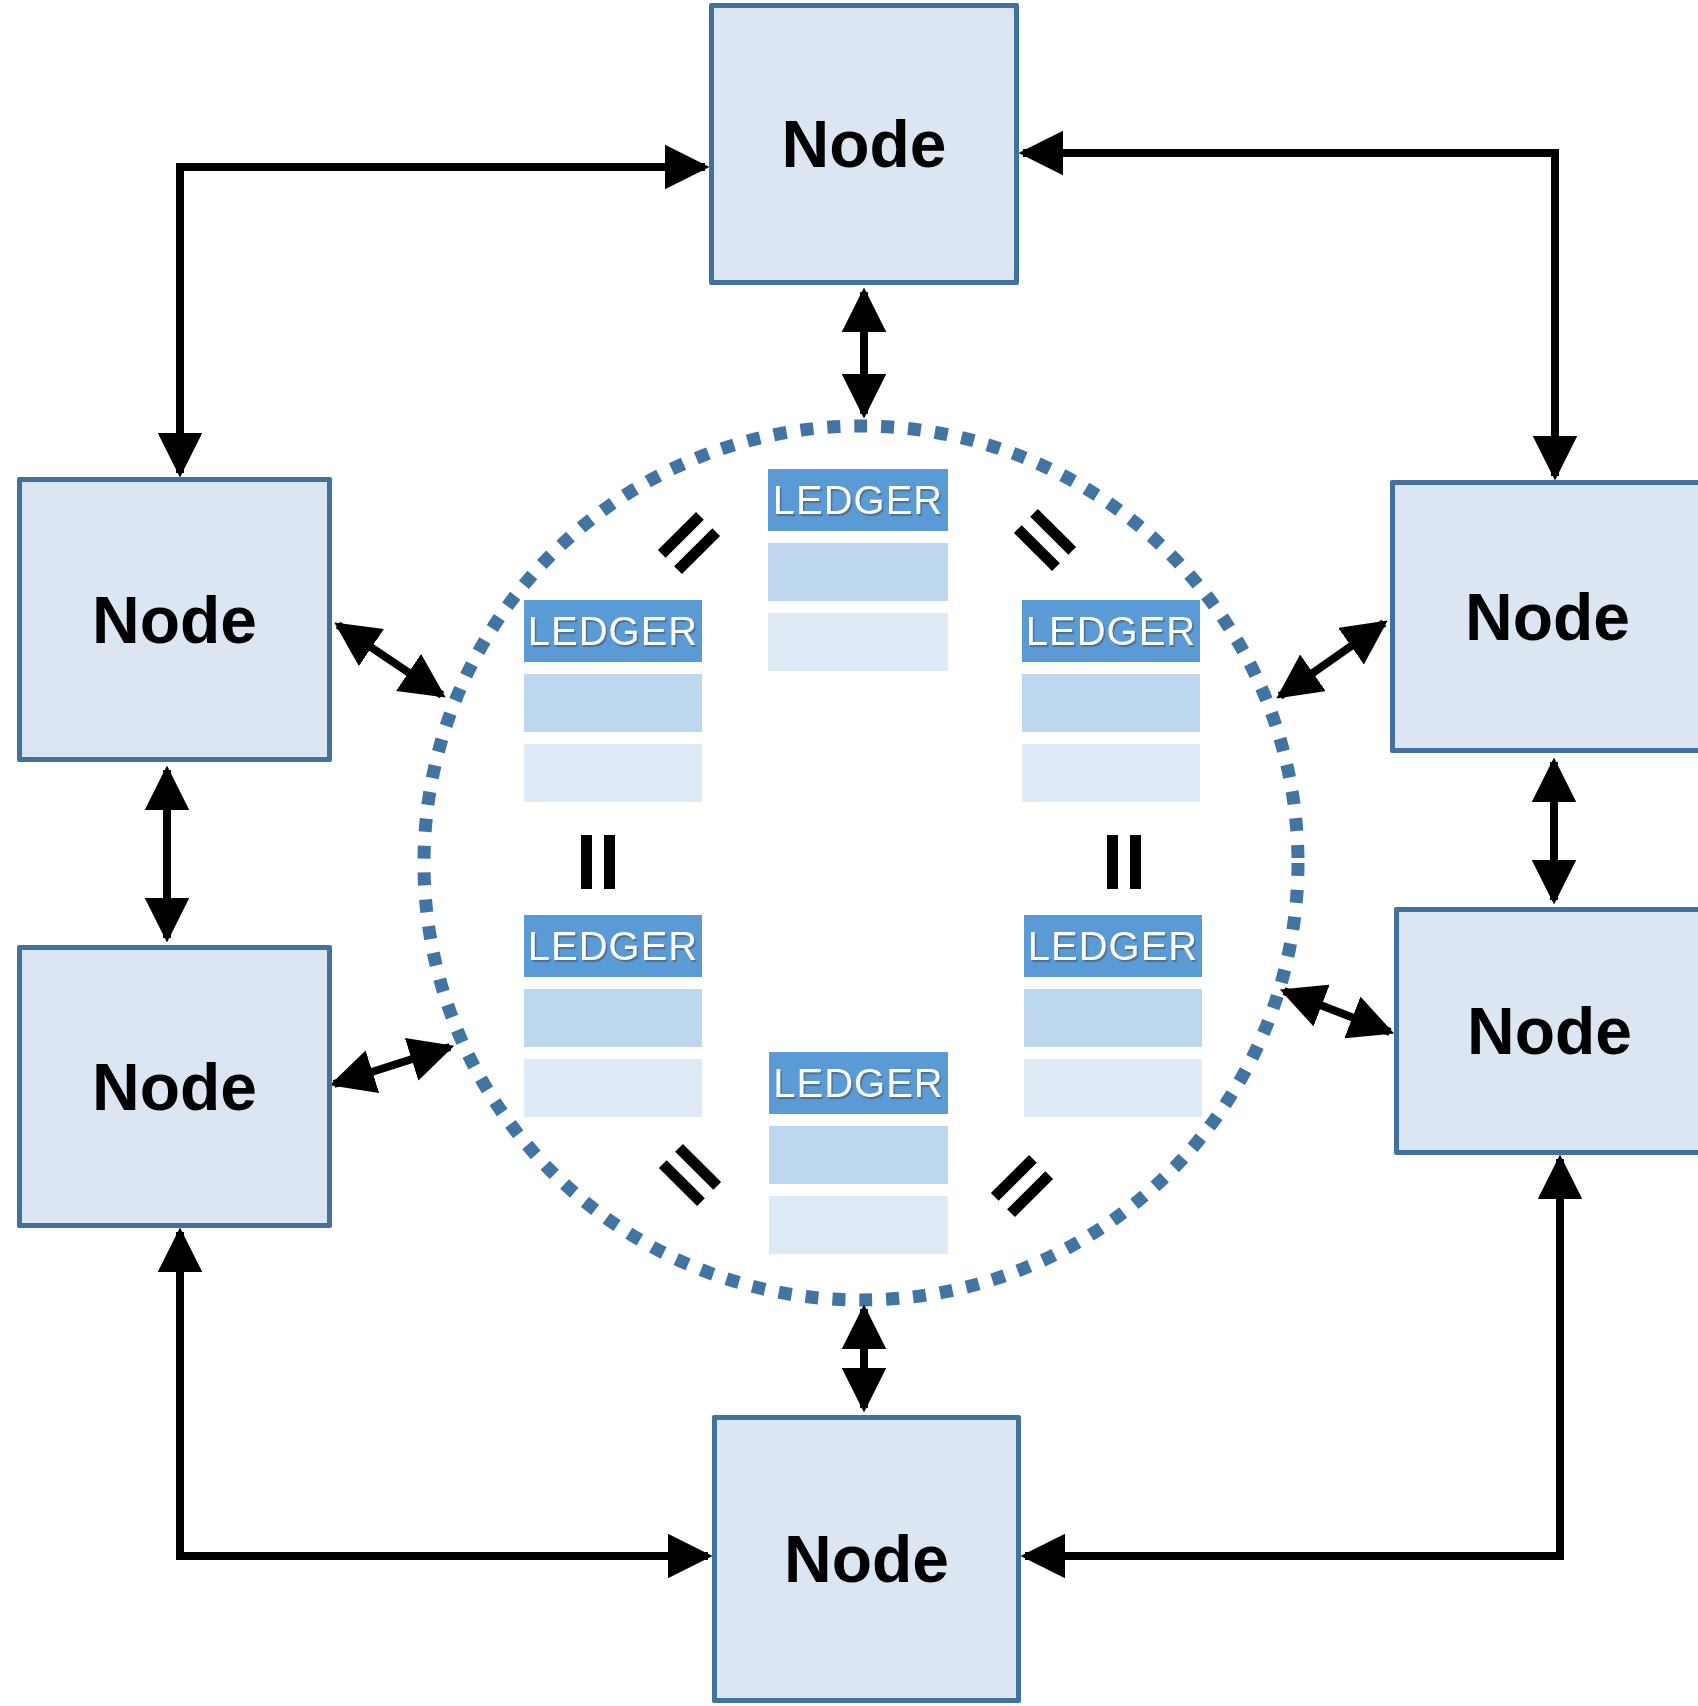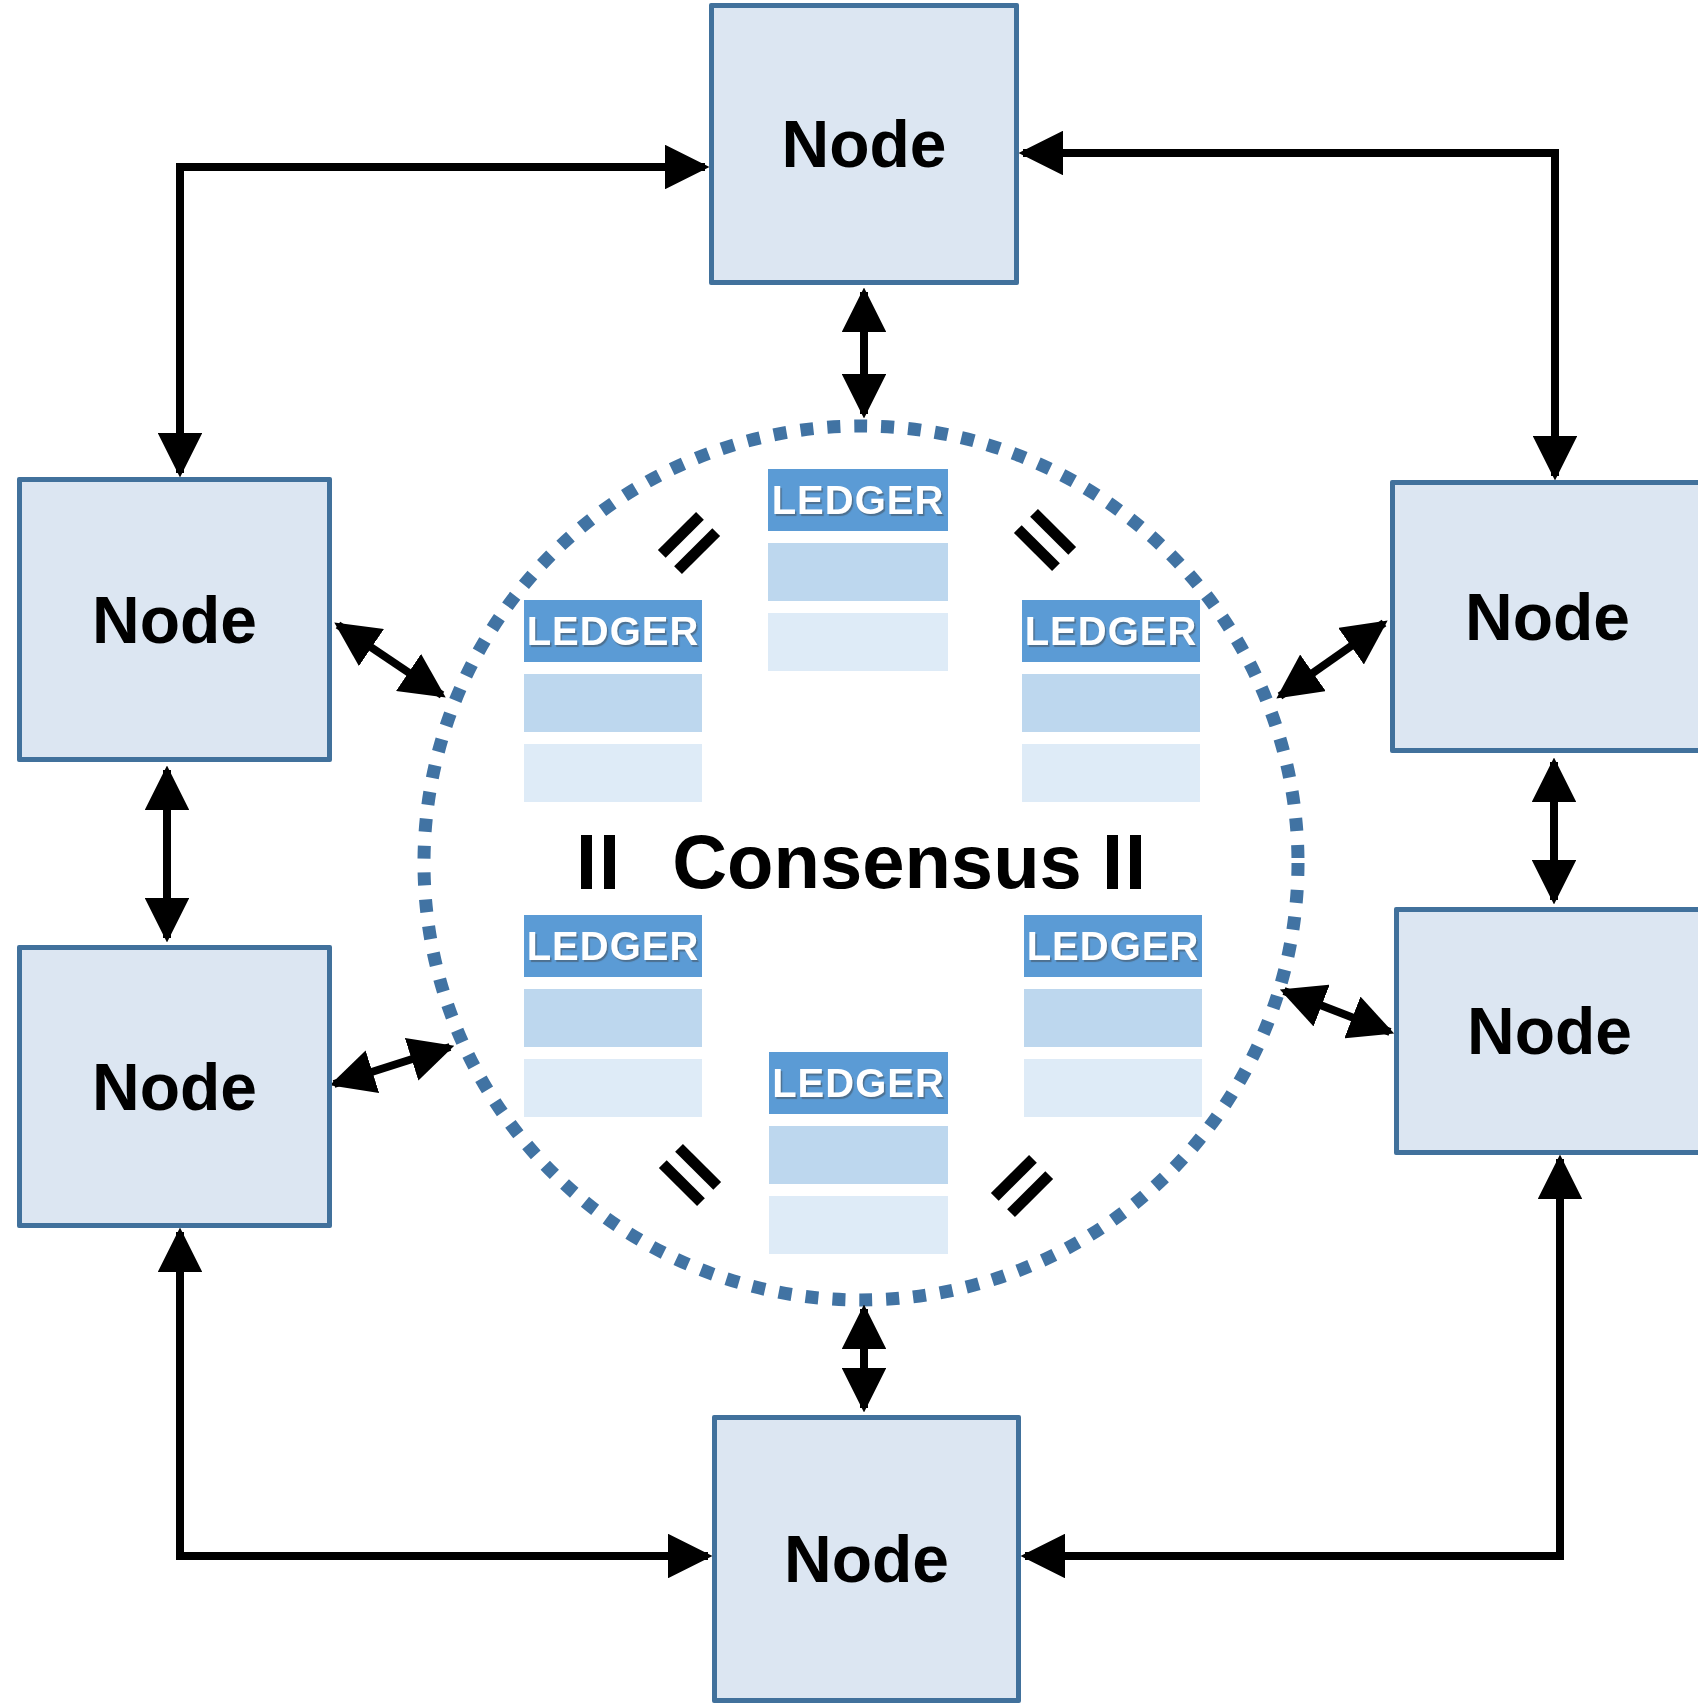--- a/index.html
+++ b/index.html
@@ -20,21 +20,20 @@
   .node-label{
     font-size:66px;font-weight:bold;color:#000000;letter-spacing:0px;
   }
   
   .ledger{position:absolute;}
   .ledger-header{
     background:#5b9bd5;height:62px;
     display:flex;align-items:center;justify-content:center;
     color:#ffffff;font-size:40px;letter-spacing:1px;
     text-shadow:1.5px 1.5px 1px rgba(60,60,60,.45);
-    font-weight:bold;
   }
   .ledger-row{height:58px;margin-top:12px;}
   .row-mid{background:#bdd7ee;}
   .row-light{background:#deebf7;}
   
   .equals{position:absolute;width:54px;height:34px;}
   .equals .bar{position:absolute;left:0;width:54px;height:11px;background:#000;}
   .equals .bar.b1{top:0;}
   .equals .bar.b2{top:23px;}
   
@@ -143,15 +142,14 @@
   </div>
   <div class="equals" style="left:651px;top:1158px;transform:rotate(45deg);">
     <div class="bar b1"></div>
       <div class="bar b2"></div>
   </div>
   <div class="equals" style="left:983px;top:1169px;transform:rotate(-45deg);">
     <div class="bar b1"></div>
       <div class="bar b2"></div>
   </div>
 
-  <div class="consensus">Consensus</div>
 
 </div>
 
 </body></html>

